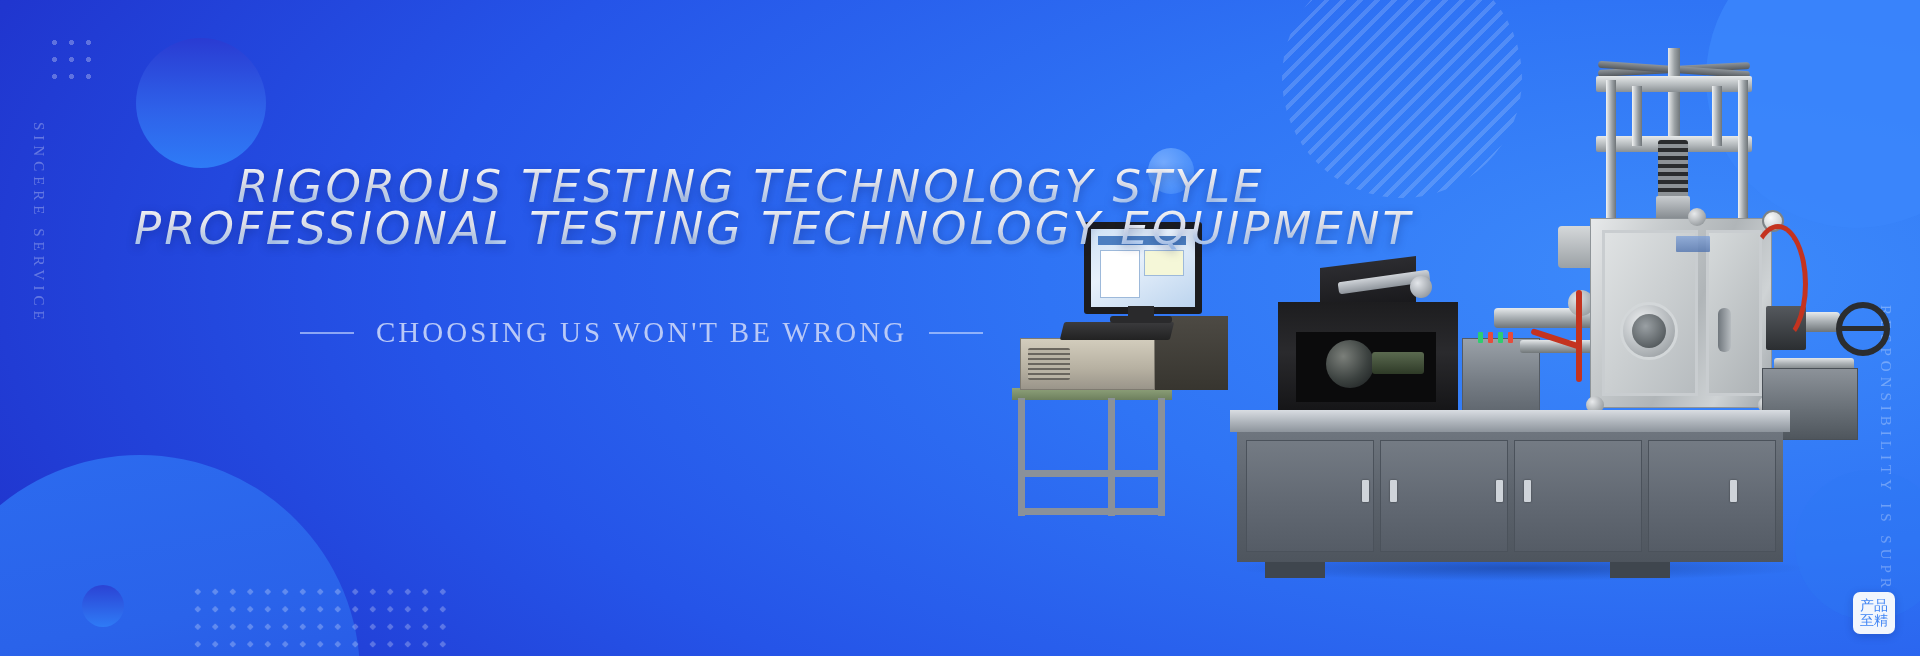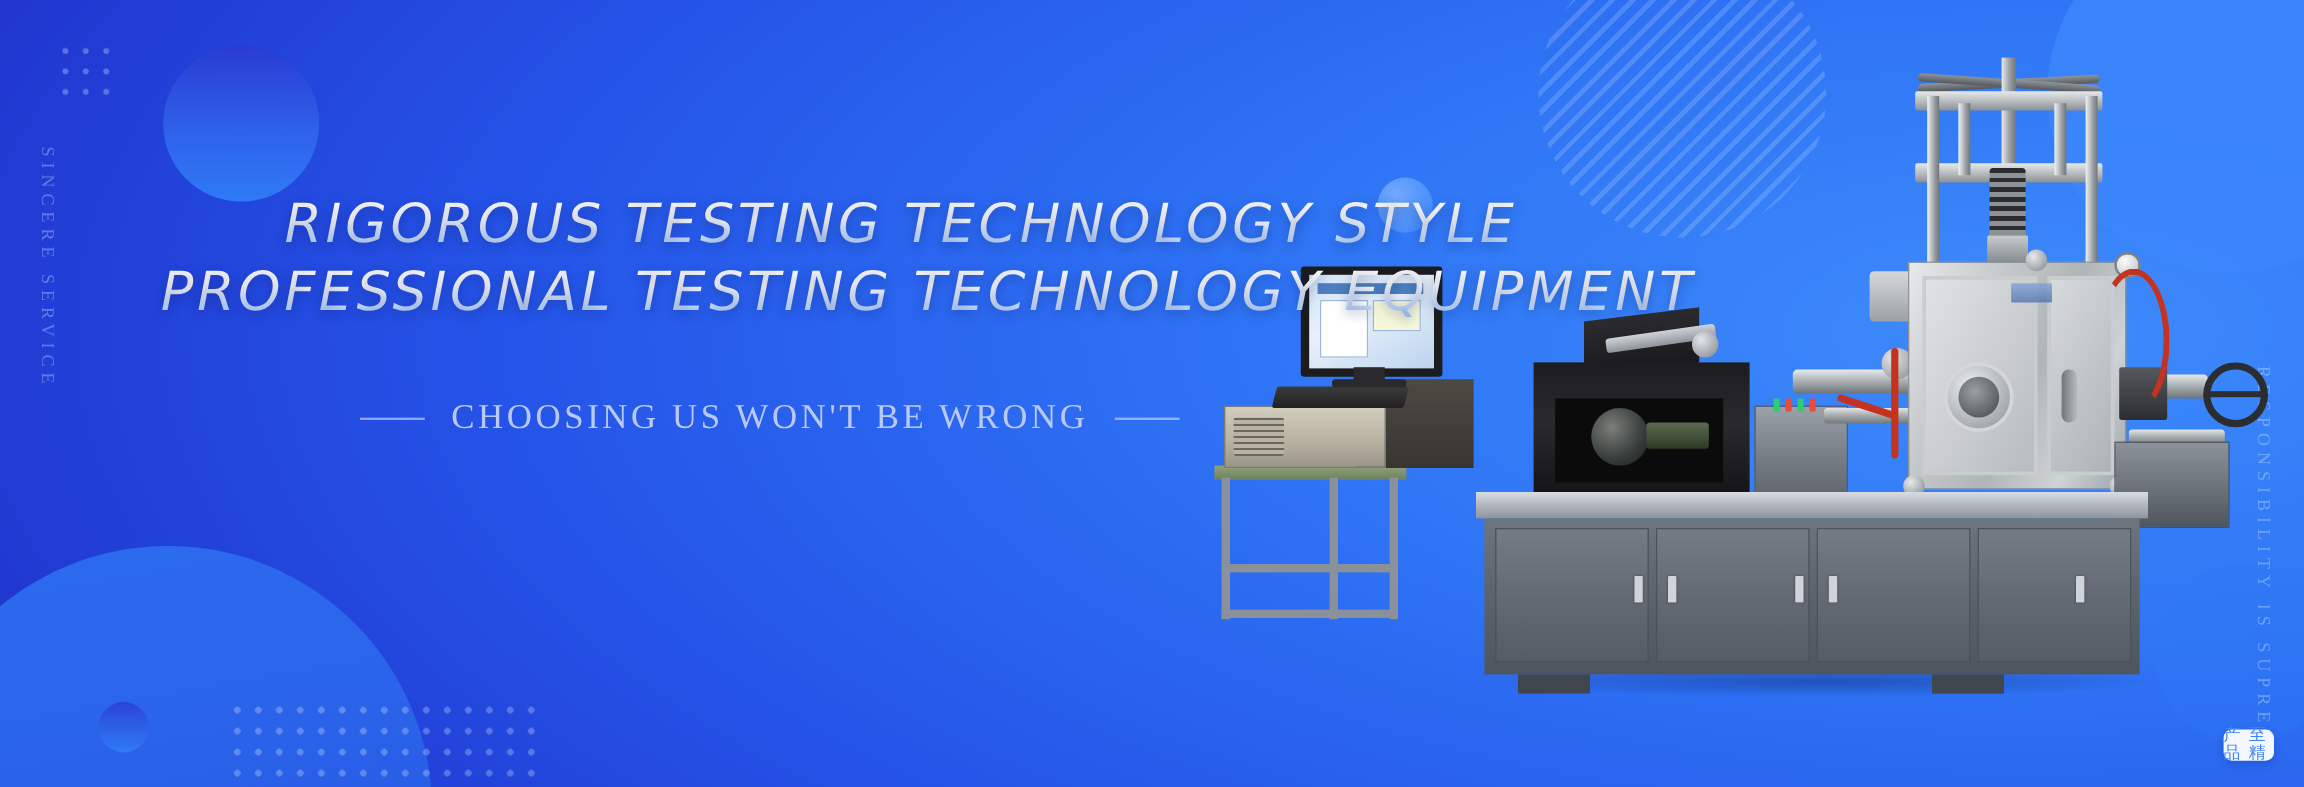--- a/index.html
+++ b/index.html
@@ -88,25 +88,25 @@
     font-size:45px;
     letter-spacing:3px;
     white-space:nowrap;
     background:linear-gradient(180deg,#ffffff 0%,#ffffff 42%,#bfd9fb 78%,#8dbcf7 100%);
     -webkit-background-clip:text;
     background-clip:text;
     color:transparent;
     text-shadow:0 3px 10px rgba(8,24,90,.35);
   }
   .h1{ left:237px; top:160px; }
-  .h2{ left:134px; top:216px; }
+  .h2{ left:134px; top:202px; }
 
   
   .sub{
-    position:absolute; left:300px; top:332px;
+    position:absolute; left:300px; top:316px;
     display:flex; align-items:center; gap:22px;
   }
   .sub .rule{
     width:54px; height:2px;
     background:rgba(197,214,255,.65);
     display:block;
   }
   .sub .sub-text{
     font-family:"Liberation Serif", serif;
     font-size:29px;
@@ -129,25 +129,25 @@
     font-family:"DejaVu Sans", sans-serif;
     font-size:21px;
     color:#e9f1ff;
     white-space:nowrap;
     letter-spacing:.2px;
   }
 
   
   .badge{
     position:absolute; right:25px; bottom:22px;
-    width:42px; height:26px;
+    width:42px; height:42px;
     border-radius:7px;
     background:#f2f6fd;
     box-shadow:0 2px 8px rgba(8,24,90,.22);
-    display:flex; flex-direction:row; align-items:center; justify-content:center;
+    display:flex; flex-direction:column; align-items:center; justify-content:center;
     line-height:1.05;
   }
   .badge span{
     font-family:"DejaVu Sans", sans-serif;
     font-size:14px; color:#3f84f4; font-weight:500;
   }
 
   
   .machine{ position:absolute; left:1090px; top:40px; width:800px; height:560px; }
   .m{ position:absolute; }

